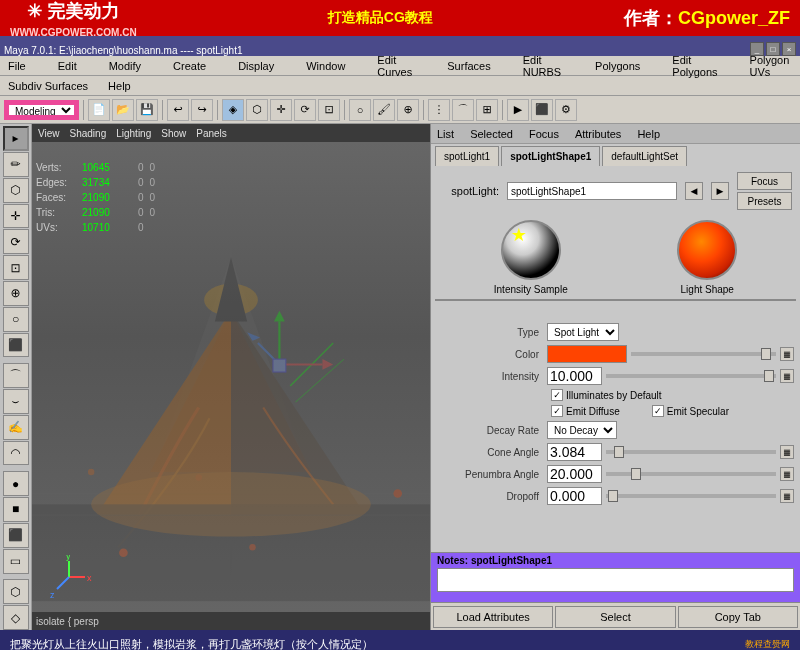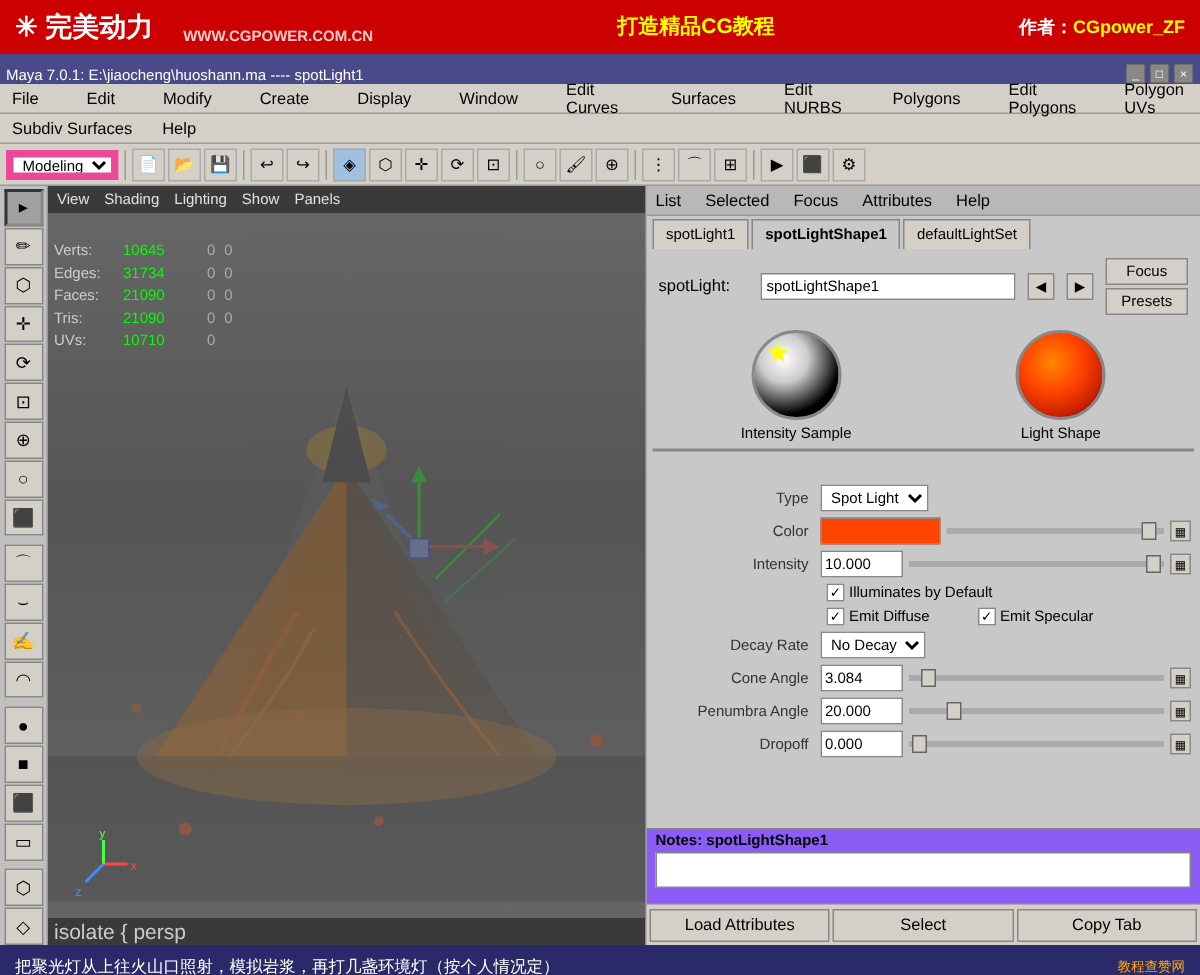--- a/index.html
+++ b/index.html
@@ -4,24 +4,24 @@
   <style>
     * { margin: 0; padding: 0; box-sizing: border-box; }
     body { width: 800px; height: 650px; overflow: hidden; background: #c0c0c0; font-family: Arial, sans-serif; font-size: 11px; }
 
     
     .top-banner {
       width: 100%; height: 36px; background: #cc0000;
       display: flex; align-items: center; justify-content: space-between;
       padding: 0 10px; color: white; font-weight: bold;
     }
-    .top-banner-left { display: flex; align-items: flex-end; gap: 20px; }
+    .top-banner-left { display: flex; align-items: center; gap: 4px; flex-direction: column; }
     .top-banner-logo { color: white; font-size: 18px; font-weight: bold; }
     .top-banner-center { font-size: 14px; color: #ffff00; font-weight: bold; }
-    .top-banner-right { font-size: 12px; color: #ffffff; }
+    .top-banner-right { font-size: 18px; color: #ffffff; }
     .top-banner-author { color: #ffff00; font-weight: bold; }
 
     
     .title-bar {
       width: 100%; height: 20px; background: #4a4a8a;
       display: flex; align-items: flex-end; justify-content: space-between;
       padding: 0 4px; color: white; font-size: 10px;
     }
     .title-bar-right { display: flex; gap: 2px; }
     .title-btn { width: 14px; height: 14px; background: #888; border: 1px solid #555; font-size: 8px; cursor: pointer; display: flex; align-items: center; justify-content: center; color: white; }
@@ -121,21 +121,21 @@
     .tab {
       height: 20px; padding: 0 8px; background: #d4d0c8; border: 1px solid #888;
       border-bottom: none; cursor: pointer; font-size: 10px; display: flex; align-items: center;
     }
     .tab.active { background: #c8c8c8; font-weight: bold; }
 
     
     .spotlight-name-row {
       display: flex; align-items: center; padding: 6px 8px; gap: 8px;
     }
-    .spotlight-label { width: 60px; font-size: 11px; }
+    .spotlight-label { width: 60px; text-align: right; font-size: 11px; }
     .spotlight-input {
       flex: 1; height: 18px; background: white; border: 1px solid #888;
       font-size: 10px; padding: 0 3px;
     }
     .small-btn {
       width: 18px; height: 18px; background: #d4d0c8; border: 1px solid #888;
       cursor: pointer; display: flex; align-items: center; justify-content: center; font-size: 9px;
     }
 
     
@@ -181,21 +181,21 @@
     .attr-dropdown {
       height: 18px; font-size: 10px; background: #fff; border: 1px solid #888; padding: 0 2px;
     }
     .color-swatch {
       width: 80px; height: 18px; background: #ff4400; border: 1px solid #888; cursor: pointer;
     }
     .slider-container {
       display: flex; align-items: center; gap: 2px; flex: 1;
     }
     .num-input {
-      width: 55px; height: 18px; background: white; border: 1px solid #888; font-size: 10px; padding: 0 2px;
+      width: 55px; height: 18px; background: white; border: 1px solid #888; font-size: 14px; padding: 0 2px;
     }
     .slider-track {
       flex: 1; height: 4px; background: #aaa; position: relative; cursor: pointer;
     }
     .slider-thumb {
       position: absolute; right: 5px; top: -4px; width: 10px; height: 12px;
       background: #d4d0c8; border: 1px solid #666;
     }
     .icon-btn {
       width: 14px; height: 14px; background: #d4d0c8; border: 1px solid #888;
@@ -235,21 +235,21 @@
 
     
     .axis-widget {
       position: absolute; bottom: 28px; left: 15px;
     }
 
     
     .timeline-bar {
       position: absolute; bottom: 0; left: 0; right: 0; height: 18px;
       background: #3a3a3a; display: flex; align-items: center; padding: 0 4px;
-      font-size: 14px; color: #ccc; gap: 4px;
+      font-size: 10px; color: #ccc; gap: 4px;
     }
   </style>
 </head>
 <body>
 
 <div class="top-banner">
   <div class="top-banner-left">
     <span class="top-banner-logo">✳ <span>完美动力</span></span>
     <span style="font-size:10px; color:#ffcccc;">WWW.CGPOWER.COM.CN</span>
   </div>

